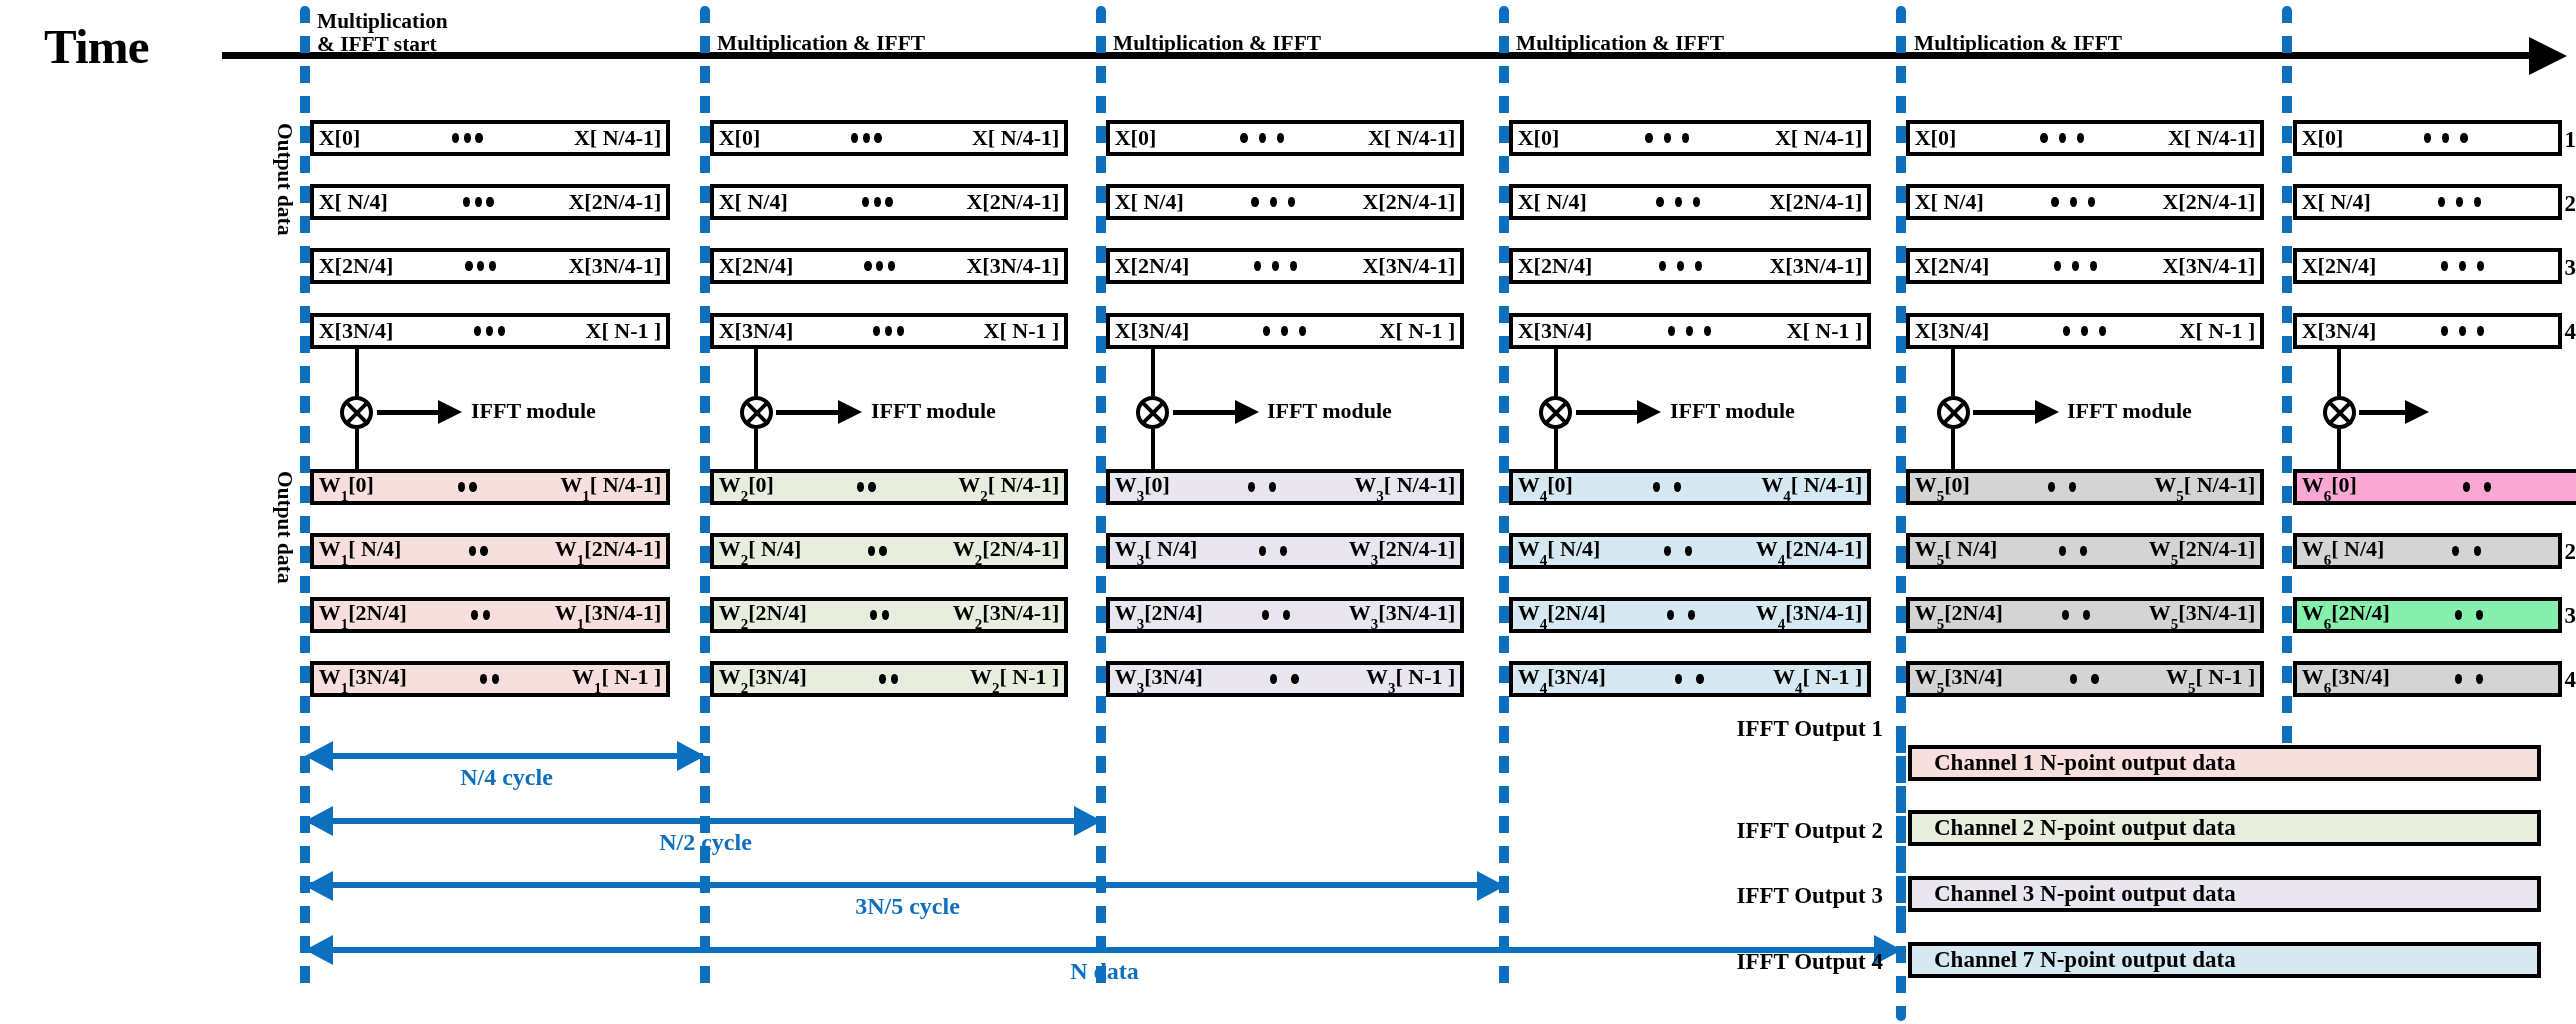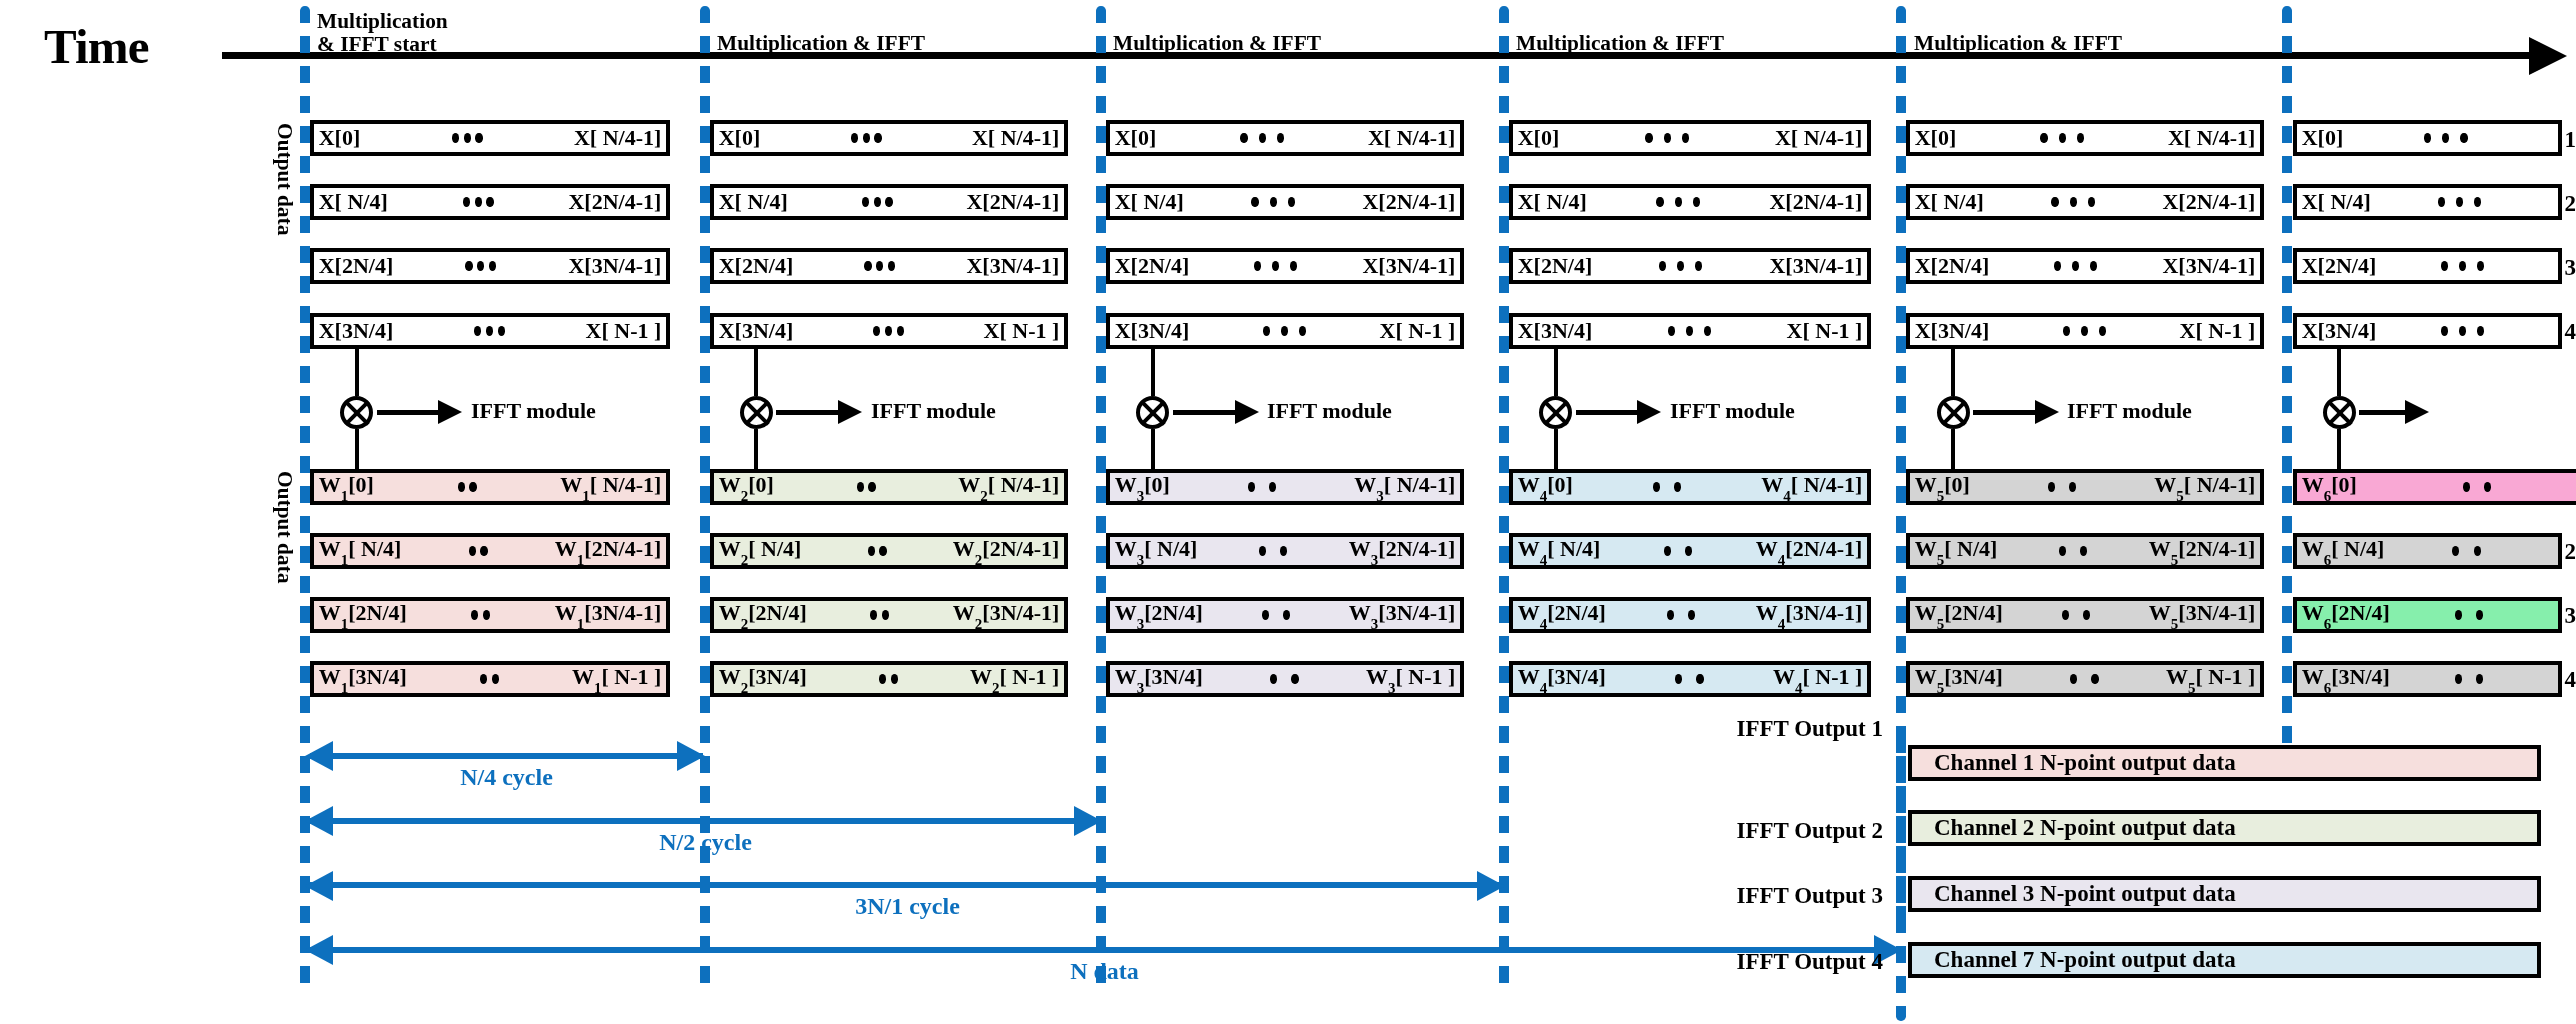--- a/index.html
+++ b/index.html
@@ -718,21 +718,21 @@
   <div class="meas-text" style="left:310px;top:764px;width:393px;">N/4 cycle</div>
 
   <div class="meas-head-l" style="left:305px;top:806px;"></div>
   <div class="meas-line" style="left:310px;top:818px;width:791px;"></div>
   <div class="meas-head-r" style="left:1074px;top:806px;"></div>
   <div class="meas-text" style="left:310px;top:829px;width:791px;">N/2 cycle</div>
 
   <div class="meas-head-l" style="left:305px;top:871px;"></div>
   <div class="meas-line" style="left:310px;top:882px;width:1195px;"></div>
   <div class="meas-head-r" style="left:1477px;top:871px;"></div>
-  <div class="meas-text" style="left:310px;top:893px;width:1195px;">3N/1 cycle</div>
+  <div class="meas-text" style="left:310px;top:893px;width:1195px;">3N/5 cycle</div>
 
   <div class="meas-head-l" style="left:305px;top:935px;"></div>
   <div class="meas-line" style="left:310px;top:947px;width:1589px;"></div>
   <div class="meas-head-r" style="left:1874px;top:935px;"></div>
   <div class="meas-text" style="left:310px;top:958px;width:1589px;">N data</div>
 
   <div class="ifft-out-label" style="left:1622px;top:716px;width:261px;">IFFT Output 1</div>
   <div class="ifft-out-label" style="left:1622px;top:818px;width:261px;">IFFT Output 2</div>
   <div class="ifft-out-label" style="left:1622px;top:883px;width:261px;">IFFT Output 3</div>
   <div class="ifft-out-label" style="left:1622px;top:949px;width:261px;">IFFT Output 4</div>

